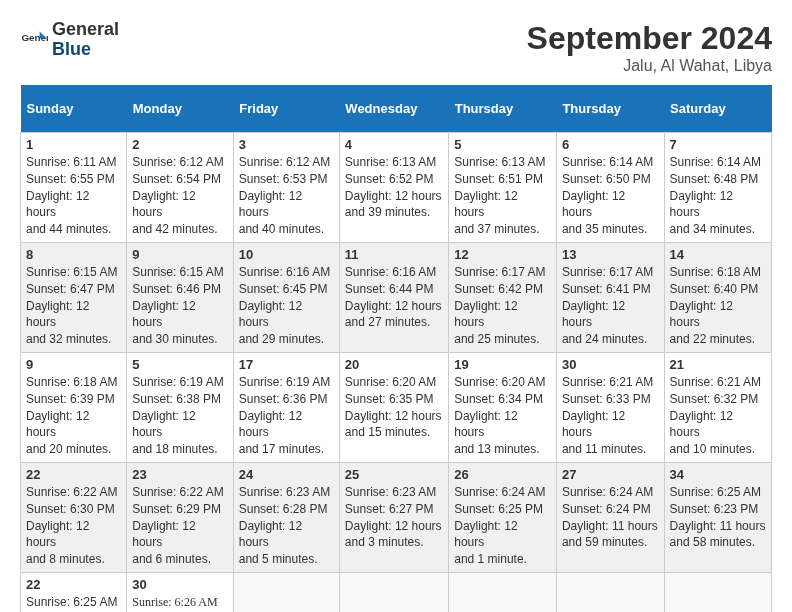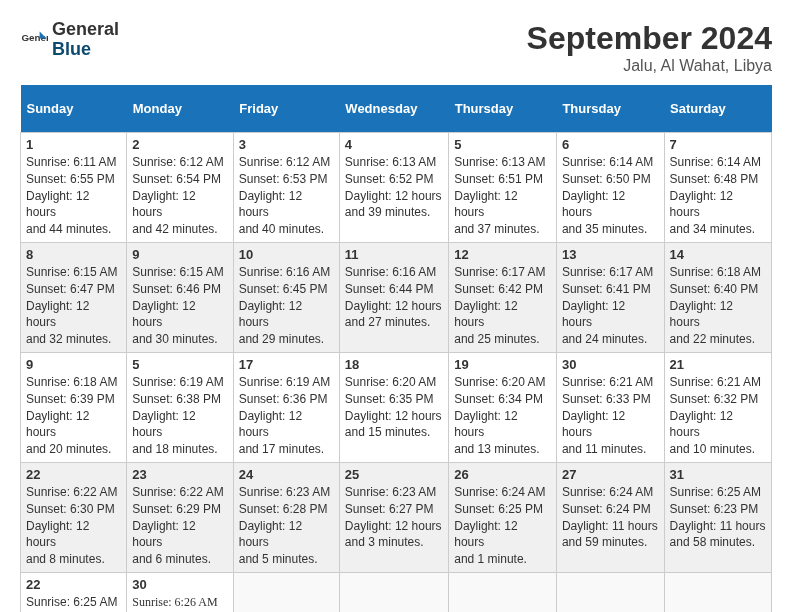--- a/index.html
+++ b/index.html
@@ -241,21 +241,21 @@
 and 18 minutes.</div>
         </td>
         <td>
           <span class="day-num">17</span>
           <div class="day-info" style="white-space: pre-line;">Sunrise: 6:19 AM
 Sunset: 6:36 PM
 Daylight: 12 hours
 and 17 minutes.</div>
         </td>
         <td>
-          <span class="day-num">18</span>
+          <span class="day-num">20</span>
           <div class="day-info" style="white-space: pre-line;">Sunrise: 6:20 AM
 Sunset: 6:35 PM
 Daylight: 12 hours
 and 15 minutes.</div>
         </td>
         <td>
           <span class="day-num">19</span>
           <div class="day-info" style="white-space: pre-line;">Sunrise: 6:20 AM
 Sunset: 6:34 PM
 Daylight: 12 hours
@@ -313,21 +313,21 @@
 and 1 minute.</div>
         </td>
         <td>
           <span class="day-num">27</span>
           <div class="day-info" style="white-space: pre-line;">Sunrise: 6:24 AM
 Sunset: 6:24 PM
 Daylight: 11 hours
 and 59 minutes.</div>
         </td>
         <td>
-          <span class="day-num">31</span>
+          <span class="day-num">34</span>
           <div class="day-info" style="white-space: pre-line;">Sunrise: 6:25 AM
 Sunset: 6:23 PM
 Daylight: 11 hours
 and 58 minutes.</div>
         </td>
       </tr>
       <tr>
         <td>
           <span class="day-num">22</span>
           <div class="day-info" style="white-space: pre-line;">Sunrise: 6:25 AM

